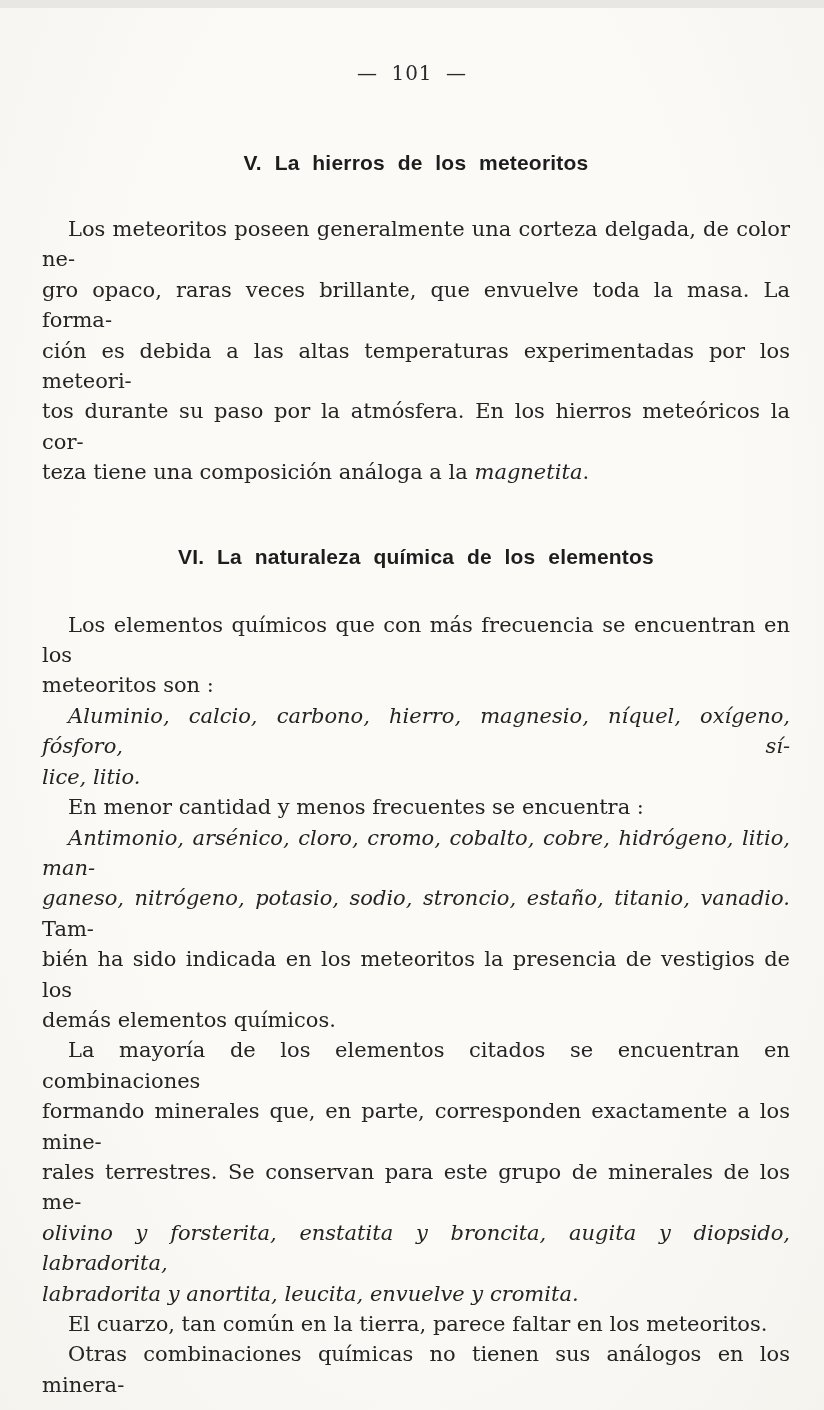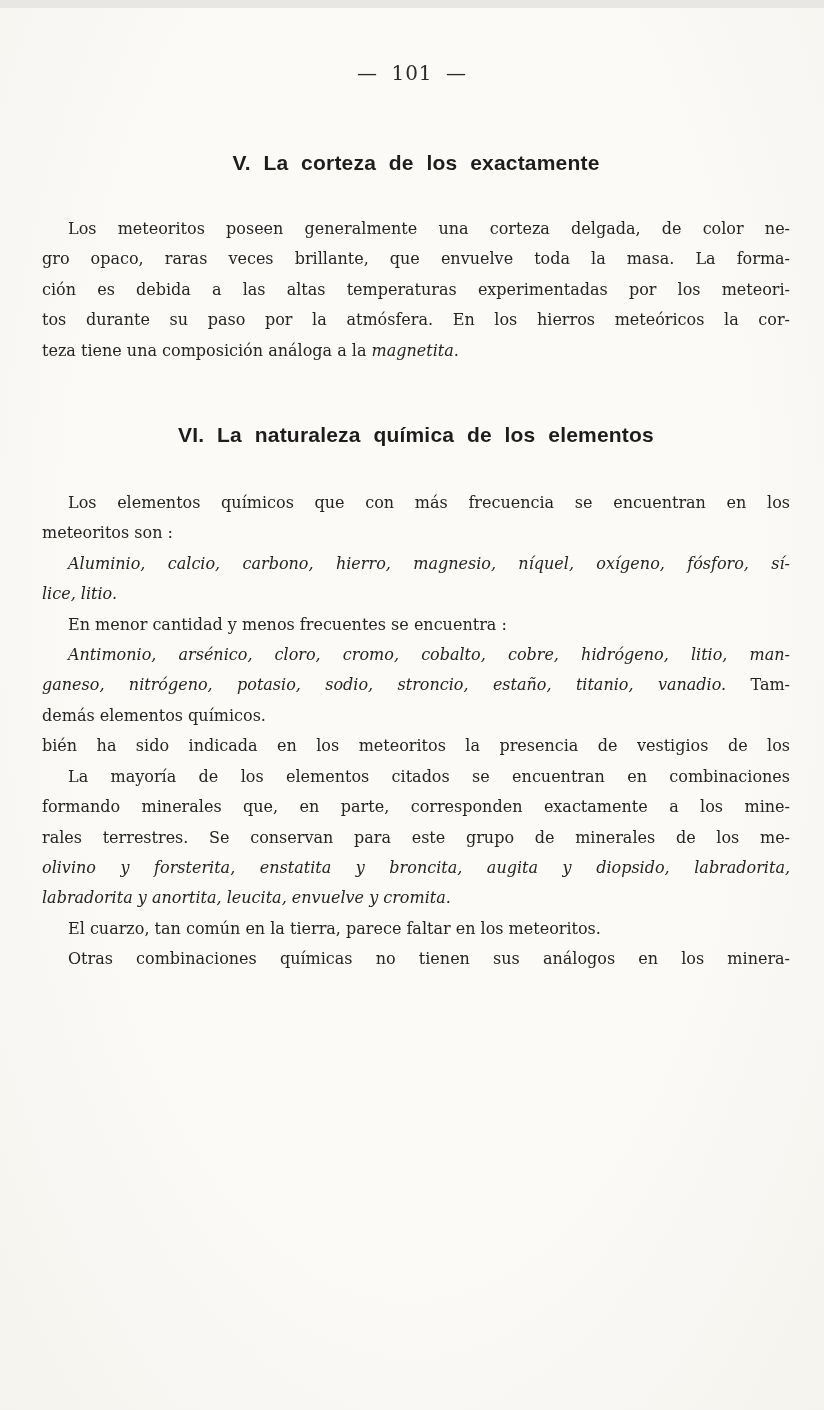--- a/index.html
+++ b/index.html
@@ -34,39 +34,39 @@
     font-weight: 700;
     font-size: 21px;
     line-height: 26px;
     text-align: center;
     word-spacing: 0.32em;
     letter-spacing: 0.2px;
     color: #1d1d1d;
   }
   .para { margin: 0; }
   .line {
-    font-size: 16px;
+    font-size: 21px;
     line-height: 30.4px;
     white-space: normal;
     color: #242424;
   }
   .line.j {
     text-align: justify;
     text-align-last: justify;
   }
   .line.ind { text-indent: 26px; }
   .it { font-style: italic; }
 </style>
 </head>
 <body>
 
 <div class="scan-page">
   <div class="page-number">— 101 —</div>
   <div class="page-body">
-      <div class="heading" style="margin-top: 62px;">V. La corteza de los exactamente</div>
+      <div class="heading" style="margin-top: 62px;">V. La hierros de los meteoritos</div>
       <div class="para" style="margin-top: 38px;">
         <div class="line j ind"><span>Los meteoritos poseen generalmente una corteza delgada, de color ne-</span></div>
         <div class="line j"><span>gro opaco, raras veces brillante, que envuelve toda la masa. La forma-</span></div>
         <div class="line j"><span>ción es debida a las altas temperaturas experimentadas por los meteori-</span></div>
         <div class="line j"><span>tos durante su paso por la atmósfera. En los hierros meteóricos la cor-</span></div>
         <div class="line"><span>teza tiene una composición análoga a la </span><span class="it">magnetita</span><span>.</span></div>
       </div>
       <div class="heading" style="margin-top: 56px; text-align: center;">VI. La naturaleza química de los elementos</div>
       <div class="para" style="margin-top: 40px;">
         <div class="line j ind"><span>Los elementos químicos que con más frecuencia se encuentran en los</span></div>
@@ -75,22 +75,22 @@
       <div class="para">
         <div class="line j ind"><span class="it">Aluminio, calcio, carbono, hierro, magnesio, níquel, oxígeno, fósforo, sí-</span></div>
         <div class="line"><span class="it">lice, litio.</span></div>
       </div>
       <div class="para">
         <div class="line ind"><span>En menor cantidad y menos frecuentes se encuentra :</span></div>
       </div>
       <div class="para">
         <div class="line j ind"><span class="it">Antimonio, arsénico, cloro, cromo, cobalto, cobre, hidrógeno, litio, man-</span></div>
         <div class="line j"><span class="it">ganeso, nitrógeno, potasio, sodio, stroncio, estaño, titanio, vanadio.</span><span> Tam-</span></div>
+        <div class="line j"><span>bién ha sido indicada en los meteoritos la presencia de vestigios de los</span></div>
         <div class="line"><span>demás elementos químicos.</span></div>
-        <div class="line j"><span>bién ha sido indicada en los meteoritos la presencia de vestigios de los</span></div>
       </div>
       <div class="para">
         <div class="line j ind"><span>La mayoría de los elementos citados se encuentran en combinaciones</span></div>
         <div class="line j"><span>formando minerales que, en parte, corresponden exactamente a los mine-</span></div>
         <div class="line j"><span>rales terrestres. Se conservan para este grupo de minerales de los me-</span></div>
         <div class="line j"><span class="it">olivino y forsterita, enstatita y broncita, augita y diopsido, labradorita,</span></div>
         <div class="line"><span class="it">labradorita y anortita, leucita, envuelve y cromita.</span></div>
       </div>
       <div class="para">
         <div class="line ind"><span>El cuarzo, tan común en la tierra, parece faltar en los meteoritos.</span></div>

